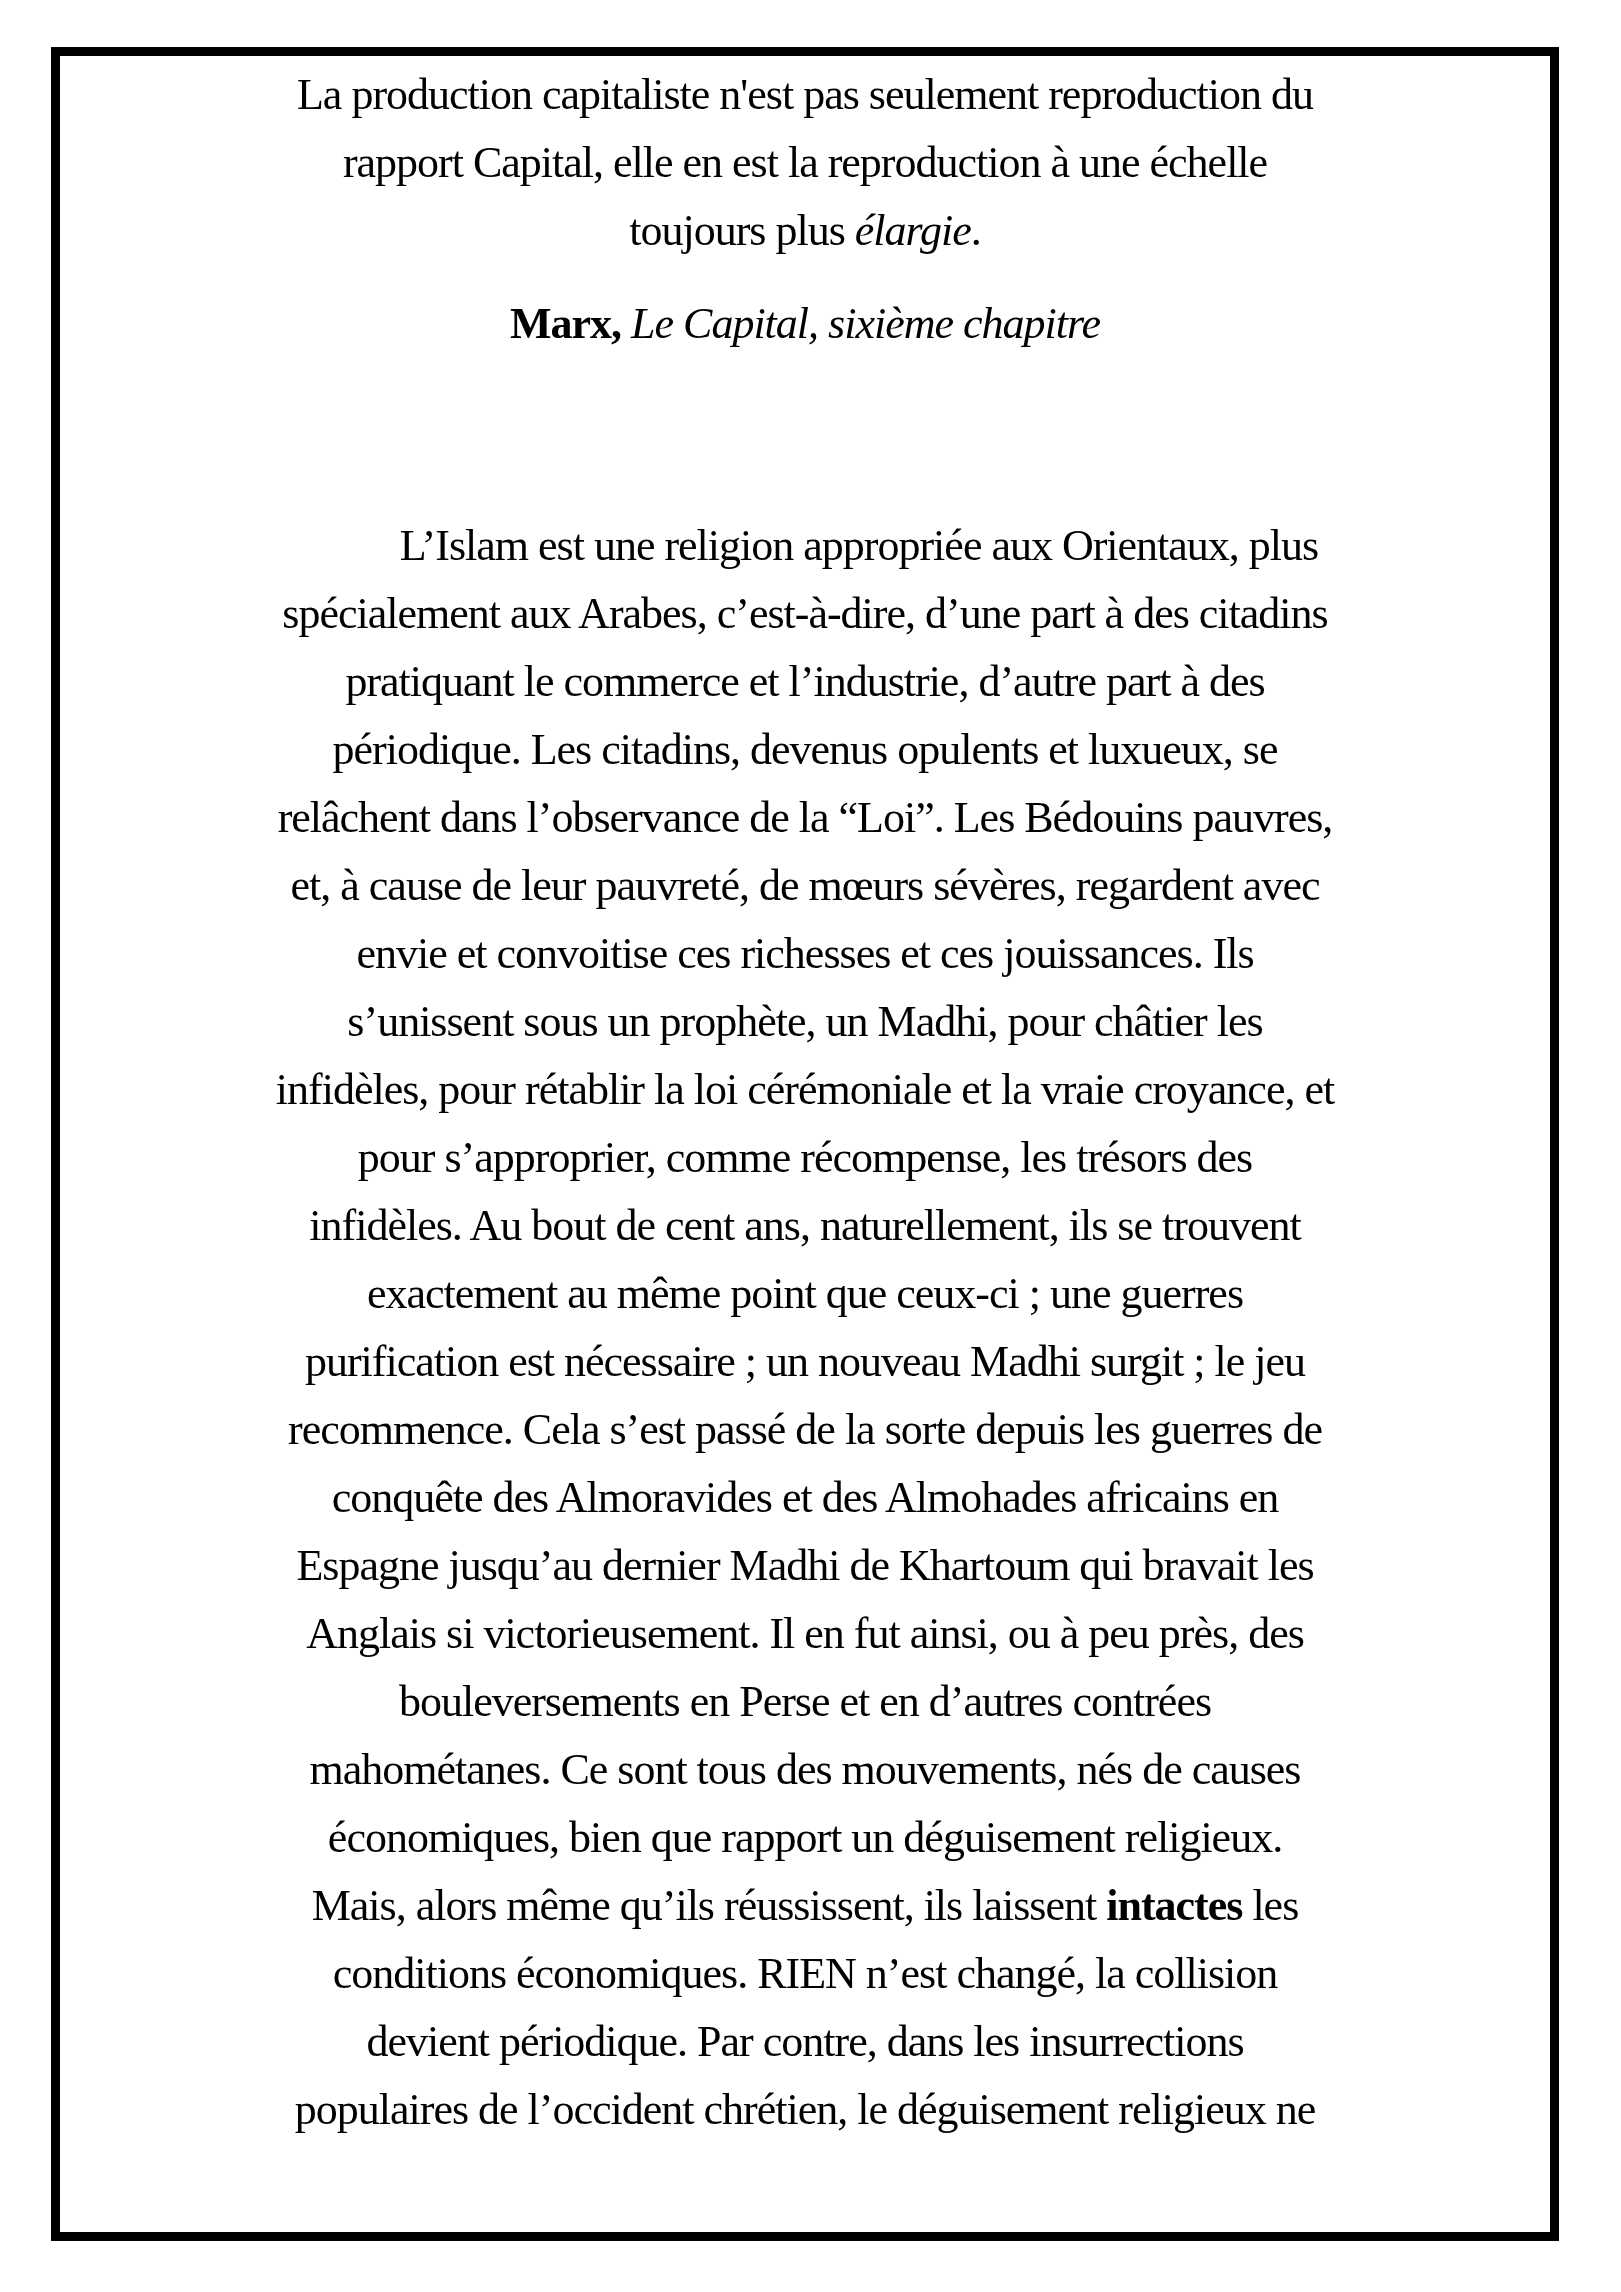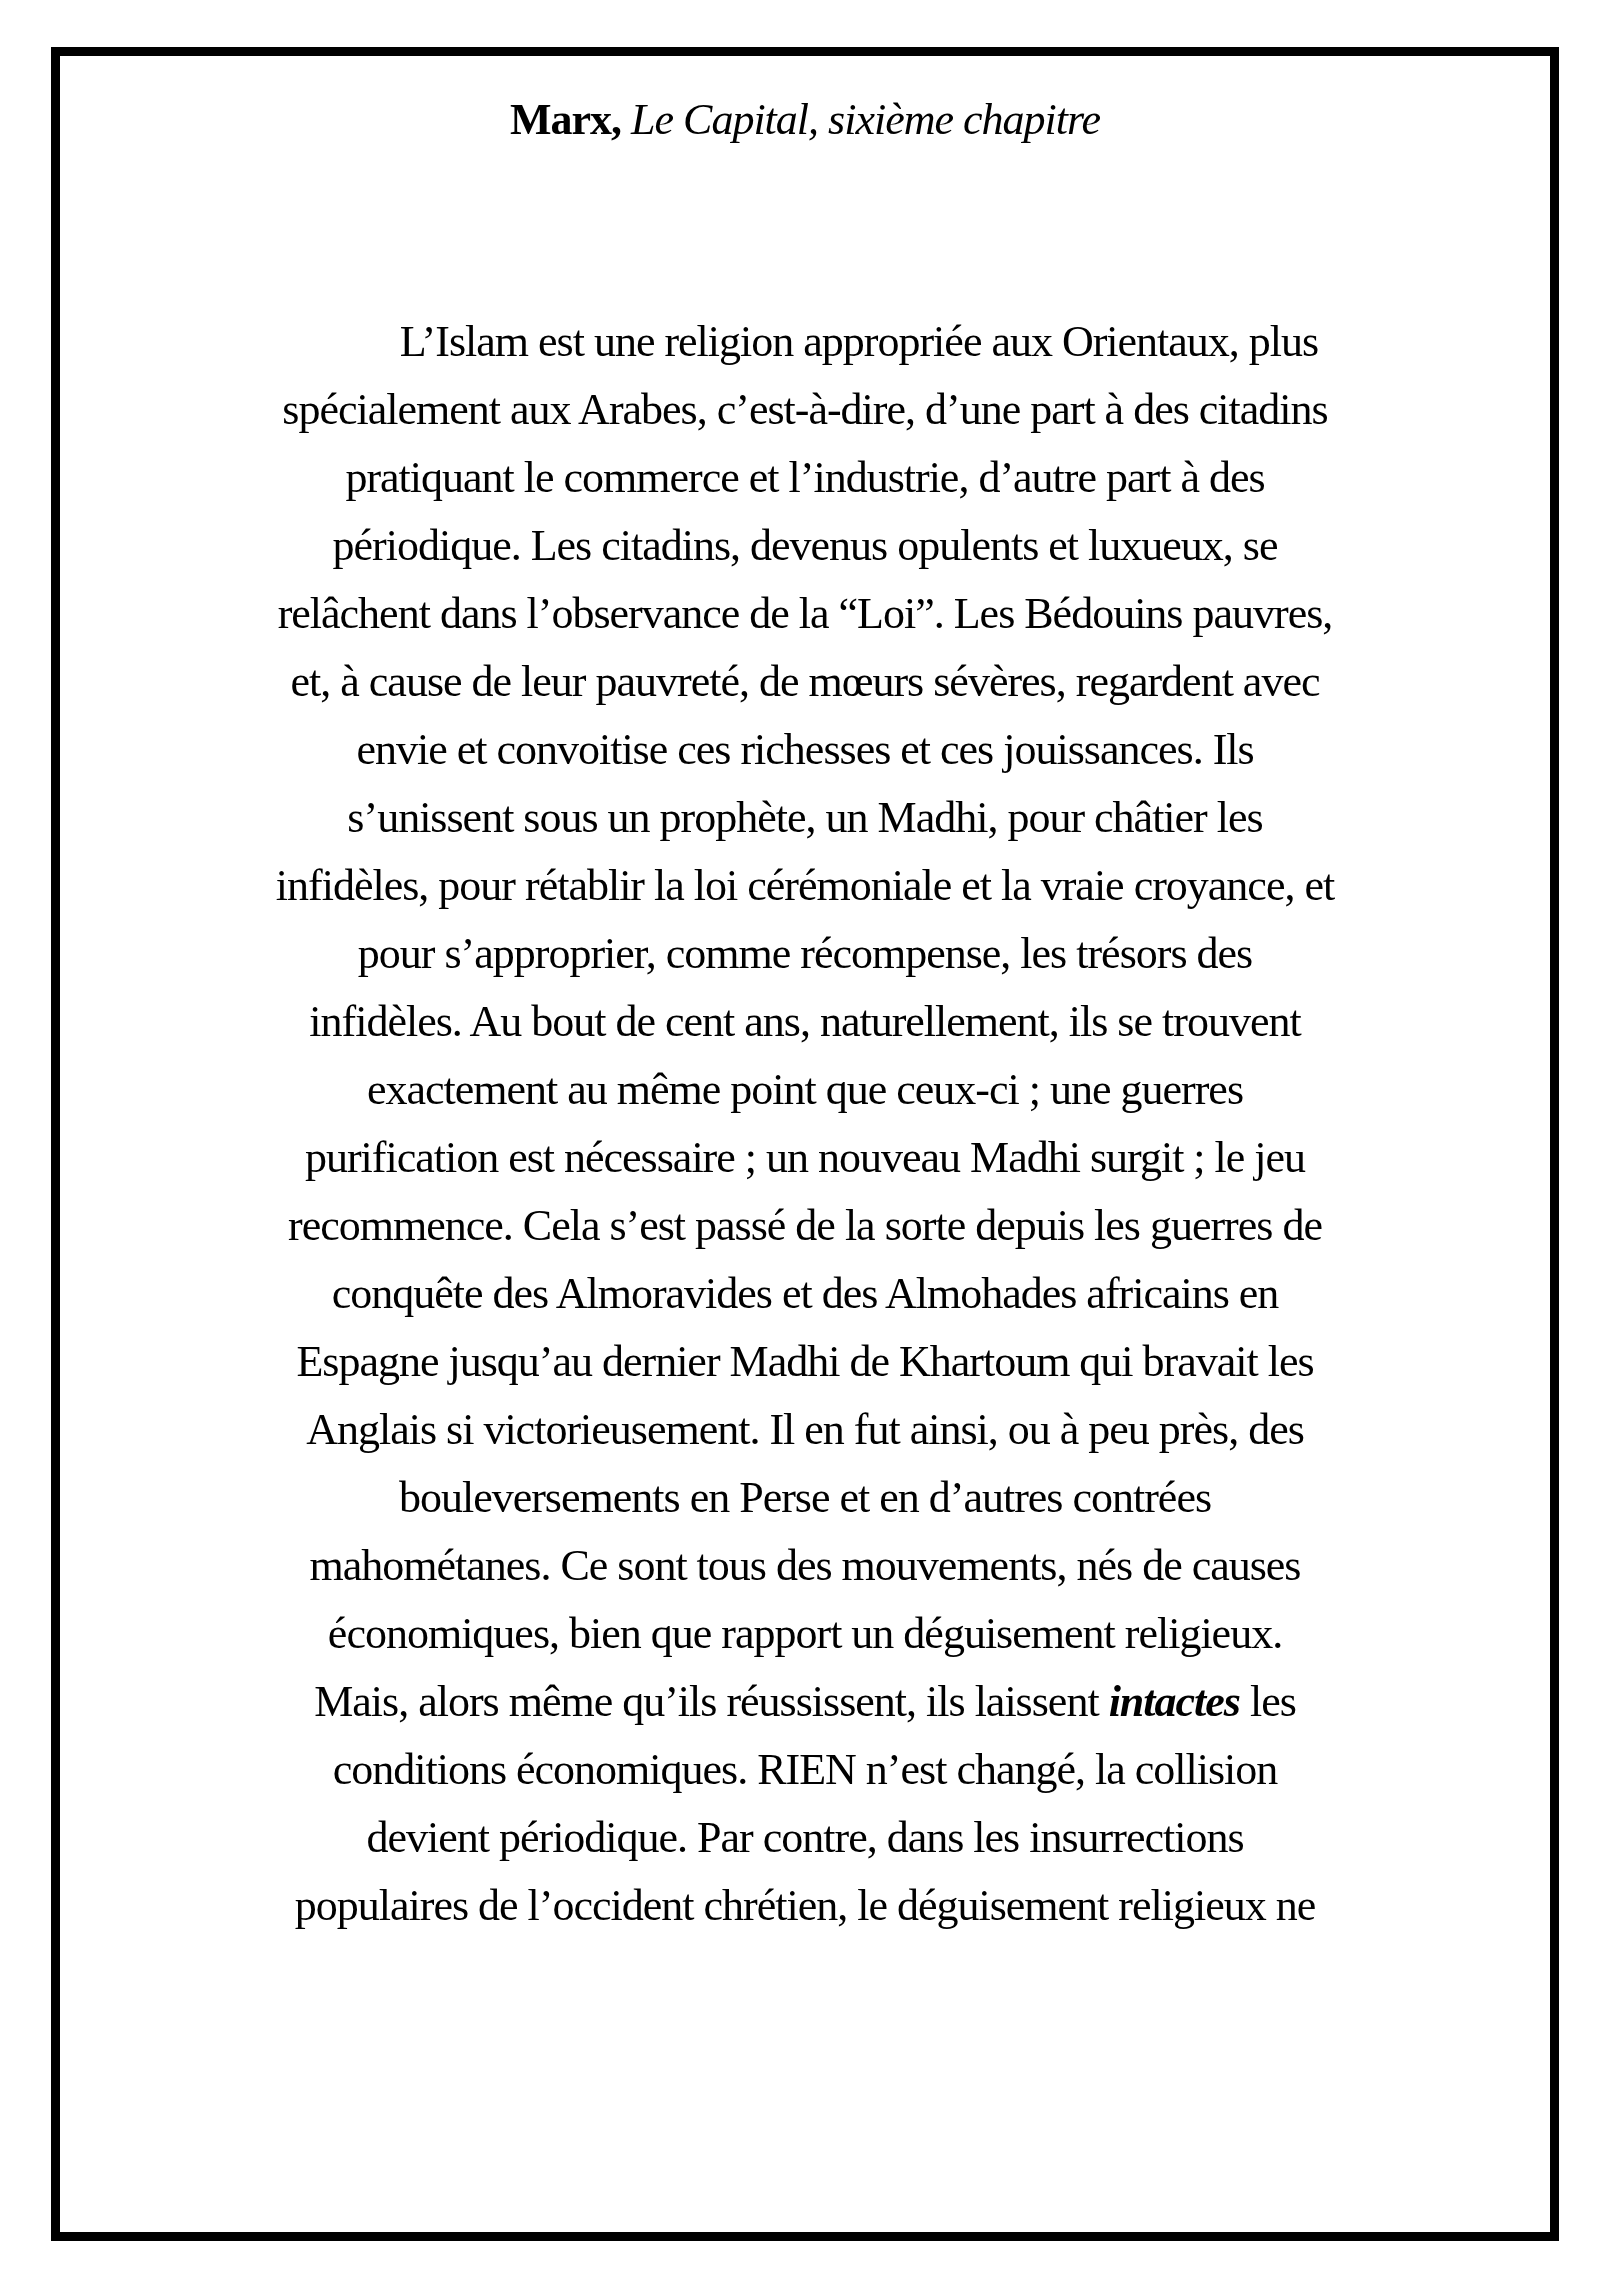--- a/index.html
+++ b/index.html
@@ -38,26 +38,31 @@
   }
   .body-par {
     margin-top: 154px;
   }
   .body-par .line:first-child {
     text-indent: 108px;
   }
   .line { text-align: center; }
   .s-i  { font-style: italic; }
   .s-b  { font-weight: bold; }
-  .s-bi { font-weight: bold; font-style: italic; }
+  .s-bi { font-weight: bold; }
 </style>
 </head>
 <body>
 
 <div class="frame">
+  <div class="textblock epigraph">
+      <div class="line"><span>La production capitaliste n'est pas seulement reproduction du</span></div>
+      <div class="line"><span>rapport Capital, elle en est la reproduction à une échelle</span></div>
+      <div class="line"><span>toujours plus </span><span class="s-i">élargie</span><span>.</span></div>
+    </div>
   <div class="textblock attribution line"><span class="s-b">Marx,</span><span> </span><span class="s-i">Le Capital, sixième chapitre</span></div>
   <div class="textblock body-par">
       <div class="line"><span>L’Islam est une religion appropriée aux Orientaux, plus</span></div>
       <div class="line"><span>spécialement aux Arabes, c’est-à-dire, d’une part à des citadins</span></div>
       <div class="line"><span>pratiquant le commerce et l’industrie, d’autre part à des</span></div>
       <div class="line"><span>périodique. Les citadins, devenus opulents et luxueux, se</span></div>
       <div class="line"><span>relâchent dans l’observance de la “Loi”. Les Bédouins pauvres,</span></div>
       <div class="line"><span>et, à cause de leur pauvreté, de mœurs sévères, regardent avec</span></div>
       <div class="line"><span>envie et convoitise ces richesses et ces jouissances. Ils</span></div>
       <div class="line"><span>s’unissent sous un prophète, un Madhi, pour châtier les</span></div>

